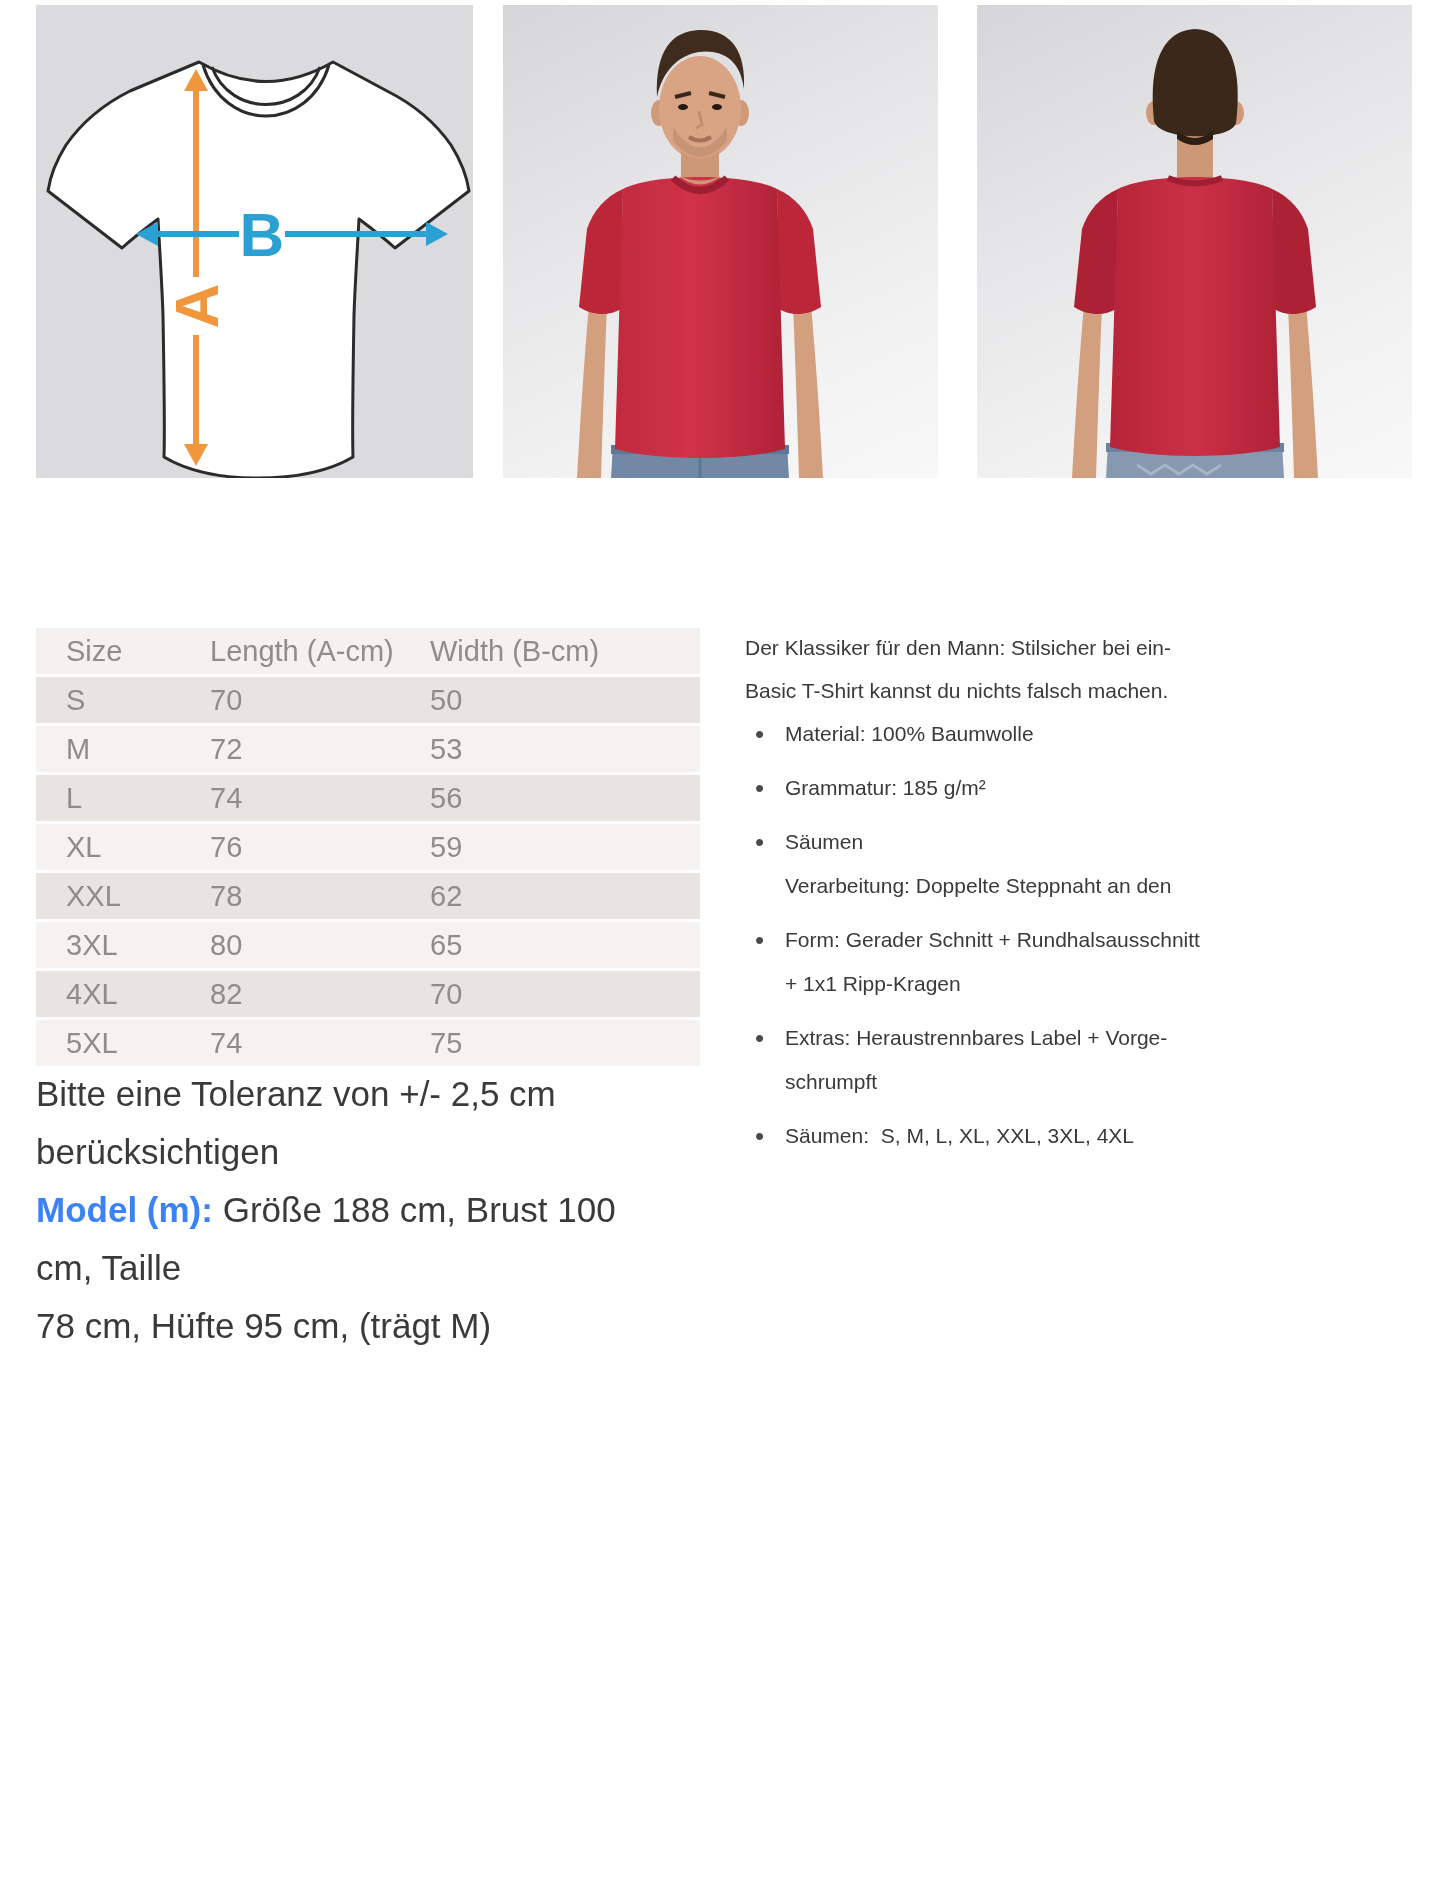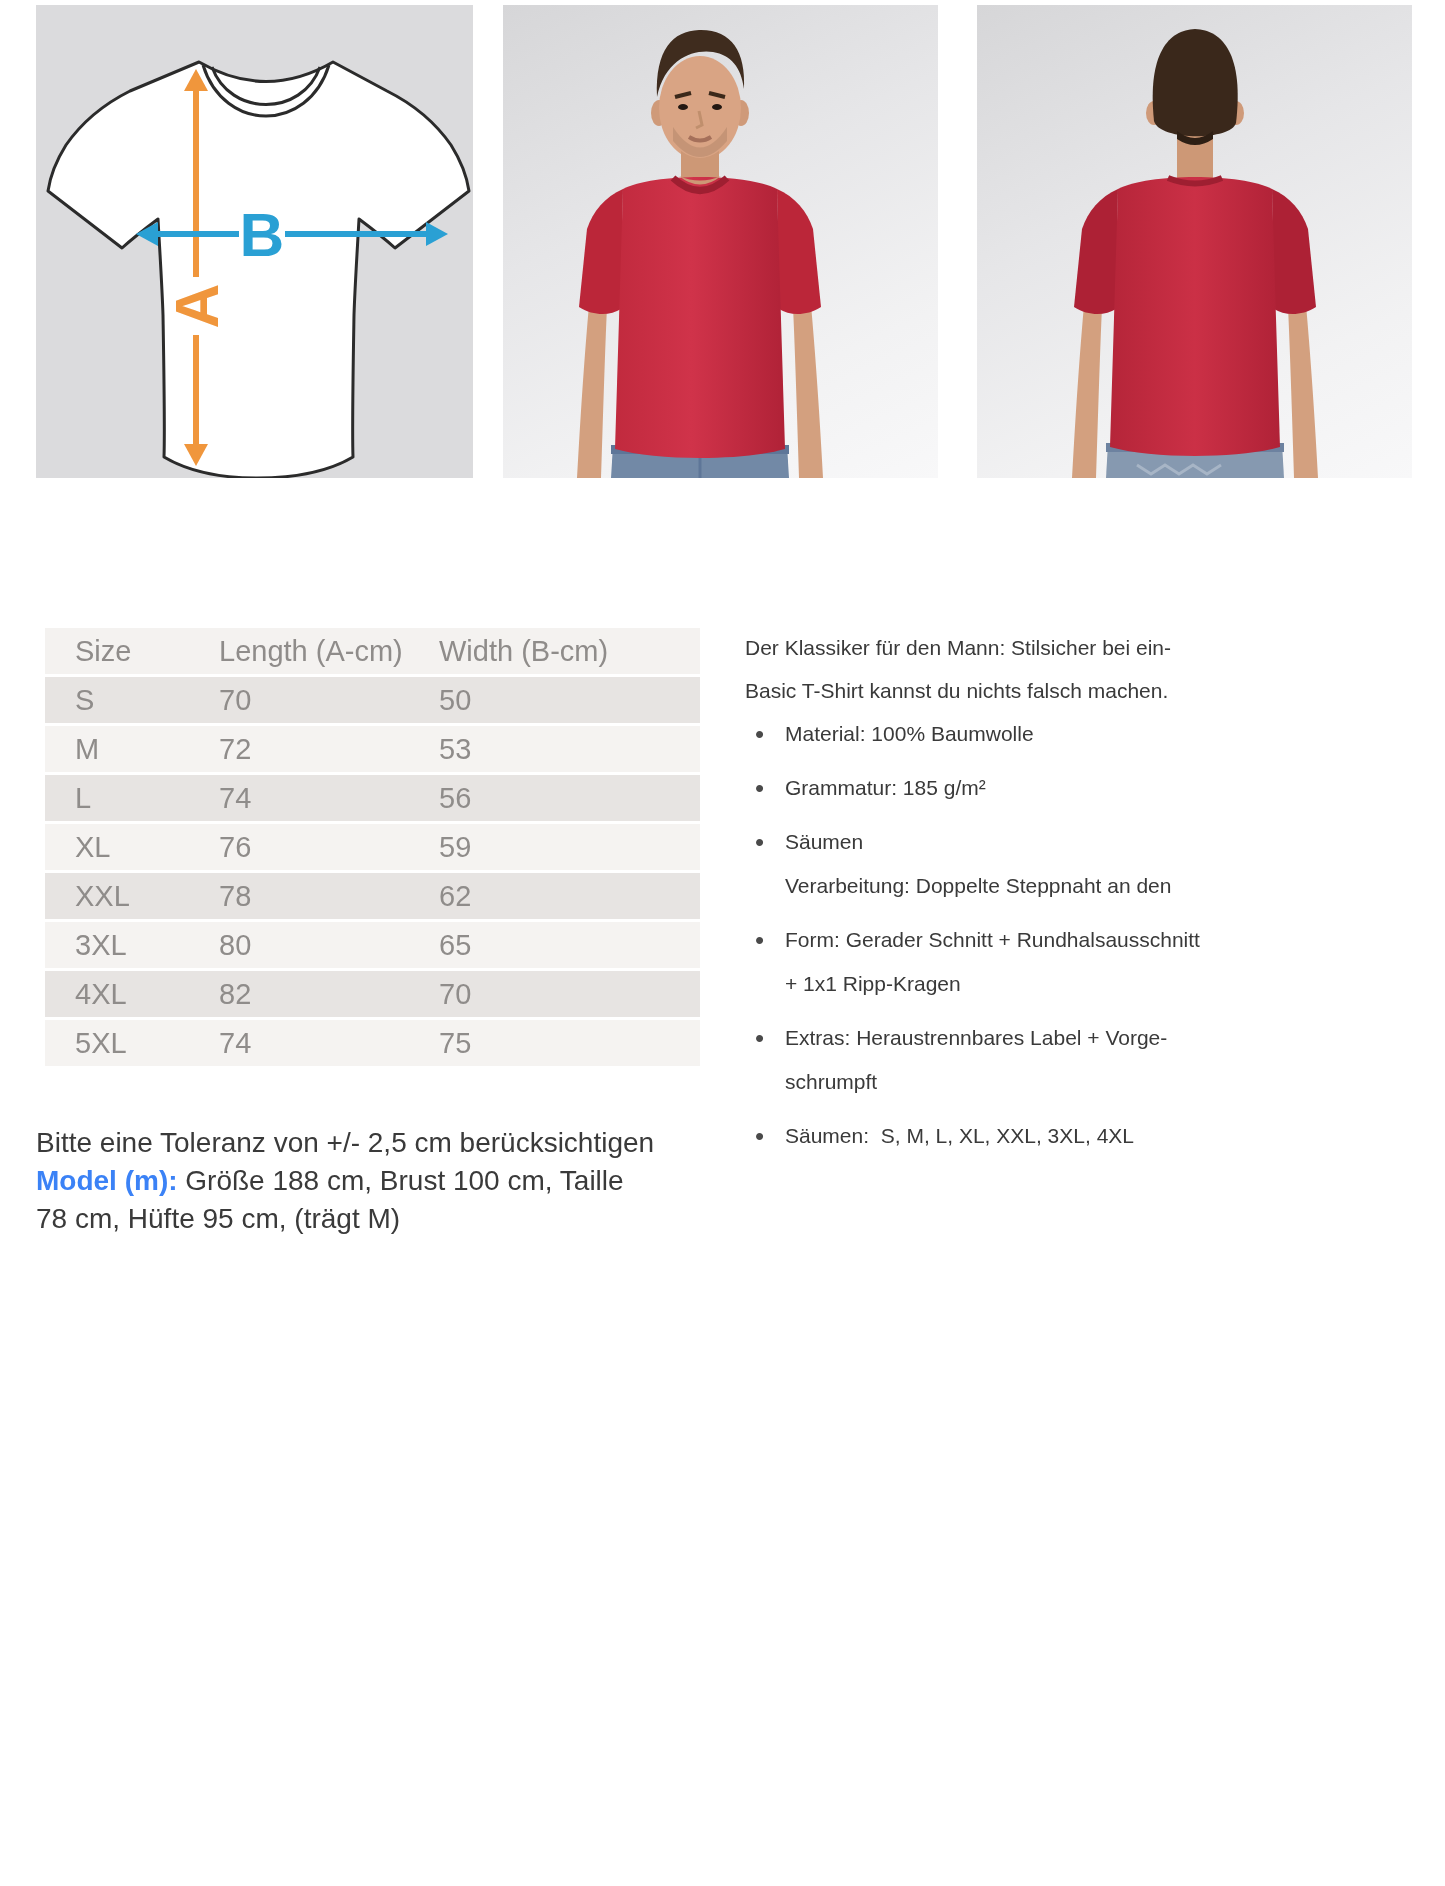--- a/index.html
+++ b/index.html
@@ -12,29 +12,29 @@
   .fig-diagram { left:36px; width:437px; background:#dbdbdd; }
   .fig-photo  { background:linear-gradient(155deg,#d6d6d8 0%,#e6e6e8 40%,#f2f2f3 75%,#f8f8f9 100%); }
   .fig-front  { left:503px; width:435px; }
   .fig-back   { left:977px; width:435px; }
   .fig svg { display:block; width:100%; height:100%; }
 
   
   .size-table { position:absolute; left:36px; top:628px; width:664px;
     font-size:29px; color:#8f8c8a; }
   .t-row { display:grid; grid-template-columns:174px 220px 1fr; align-items:center;
-    height:46px; margin-bottom:3px;margin-left:9px; }
+    height:46px; margin-bottom:3px; }
   .t-row > div:first-child { padding-left:30px; }
   .t-head { background:#f4f2f0; }
   .t-shade { background:#e7e4e2; }
   .t-light { background:#f5f3f1; }
 
   
-  .notes { position:absolute; left:36px; top:1124px; width:620px;
-    font-size:28px; line-height:38px; color:#3a3a3a; }
+  .notes { position:absolute; left:36px; top:1065px; width:620px;
+    font-size:35px; line-height:58px; color:#3a3a3a; }
   .notes .bold { font-weight:bold; color:#3b82f6; }
 
   
   .description { position:absolute; left:745px; top:626px; width:700px;
     font-size:21px; line-height:43px; color:#3a3a3a; }
   .intro div { white-space:pre-wrap; }
   .bullets { list-style:none; }
   .bullets li { position:relative; padding-left:40px; margin-bottom:10px; line-height:44px; }
   .bullets li::before { content:"•"; position:absolute; left:10px; top:0;
     color:#4a4a4a; font-size:26px; }

